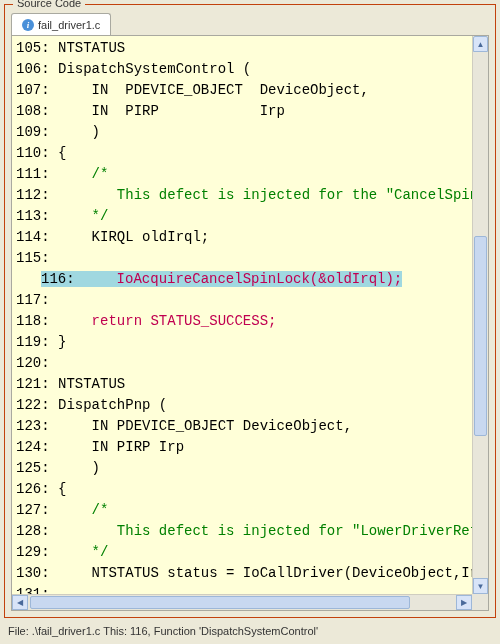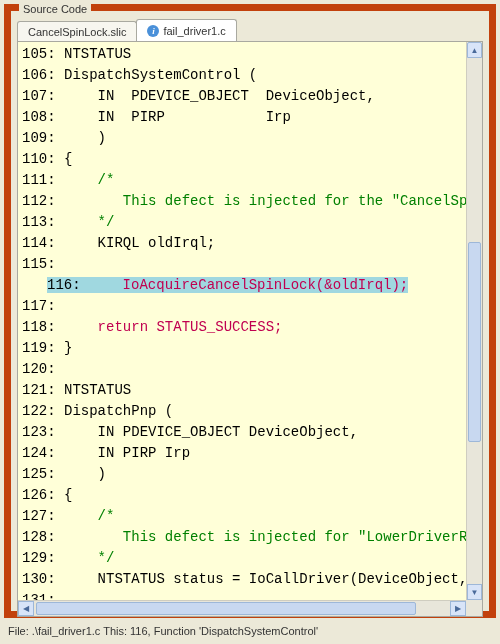--- a/index.html
+++ b/index.html
@@ -6,21 +6,21 @@
   body {
     margin: 0;
     font-family: "Tahoma", "Segoe UI", Arial, sans-serif;
     font-size: 11px;
     background: #ece9d8;
     width: 500px;
     height: 644px;
     overflow: hidden;
   }
   .panel {
-    border: 7px solid #c2410c;
+    border: 1px solid #c2410c;
     margin: 4px;
     position: relative;
     height: 614px;
     background: #ece9d8;
   }
   .panel-title {
     position: absolute;
     top: -8px;
     left: 8px;
     background: #ece9d8;
@@ -171,23 +171,20 @@
     color: #333;
   }
 </style>
 </head>
 <body>
 
 <div class="panel">
   <div class="panel-title">Source Code</div>
 
   <div class="tabs" id="tabs">
-      <div class="tab">
-        <span>CancelSpinLock.slic</span>
-      </div>
       <div class="tab active">
         <span class="info-icon">i</span>
         <span>fail_driver1.c</span>
       </div>
     </div>
 
   <div class="code-area-wrap">
     <div class="code-area" id="code-area"><span class="line"><span class="lineno">105: </span><span class="">NTSTATUS</span></span><span class="line"><span class="lineno">106: </span><span class="">DispatchSystemControl (</span></span><span class="line"><span class="lineno">107: </span><span class="">    IN  PDEVICE_OBJECT  DeviceObject,</span></span><span class="line"><span class="lineno">108: </span><span class="">    IN  PIRP            Irp</span></span><span class="line"><span class="lineno">109: </span><span class="">    )</span></span><span class="line"><span class="lineno">110: </span><span class="">{</span></span><span class="line"><span class="lineno">111: </span><span class="comment">    /*</span></span><span class="line"><span class="lineno">112: </span><span class="comment">       This defect is injected for the "CancelSpinL</span></span><span class="line"><span class="lineno">113: </span><span class="comment">    */</span></span><span class="line"><span class="lineno">114: </span><span class="">    KIRQL oldIrql;</span></span><span class="line"><span class="lineno">115: </span><span class=""></span></span><span class="line highlight-row"><span class="hl"><span class="lineno">116: </span><span class="red">    IoAcquireCancelSpinLock(&amp;oldIrql);</span></span></span><span class="line"><span class="lineno">117: </span><span class=""></span></span><span class="line"><span class="lineno">118: </span><span class="red">    return STATUS_SUCCESS;</span></span><span class="line"><span class="lineno">119: </span><span class="">}</span></span><span class="line"><span class="lineno">120: </span><span class=""></span></span><span class="line"><span class="lineno">121: </span><span class="">NTSTATUS</span></span><span class="line"><span class="lineno">122: </span><span class="">DispatchPnp (</span></span><span class="line"><span class="lineno">123: </span><span class="">    IN PDEVICE_OBJECT DeviceObject,</span></span><span class="line"><span class="lineno">124: </span><span class="">    IN PIRP Irp</span></span><span class="line"><span class="lineno">125: </span><span class="">    )</span></span><span class="line"><span class="lineno">126: </span><span class="">{</span></span><span class="line"><span class="lineno">127: </span><span class="comment">    /*</span></span><span class="line"><span class="lineno">128: </span><span class="comment">       This defect is injected for "LowerDriverRetu</span></span><span class="line"><span class="lineno">129: </span><span class="comment">    */</span></span><span class="line"><span class="lineno">130: </span><span class="">    NTSTATUS status = IoCallDriver(DeviceObject,Irp</span></span><span class="line"><span class="lineno">131: </span><span class=""></span></span></div>
 
     <div class="scroll-v">

